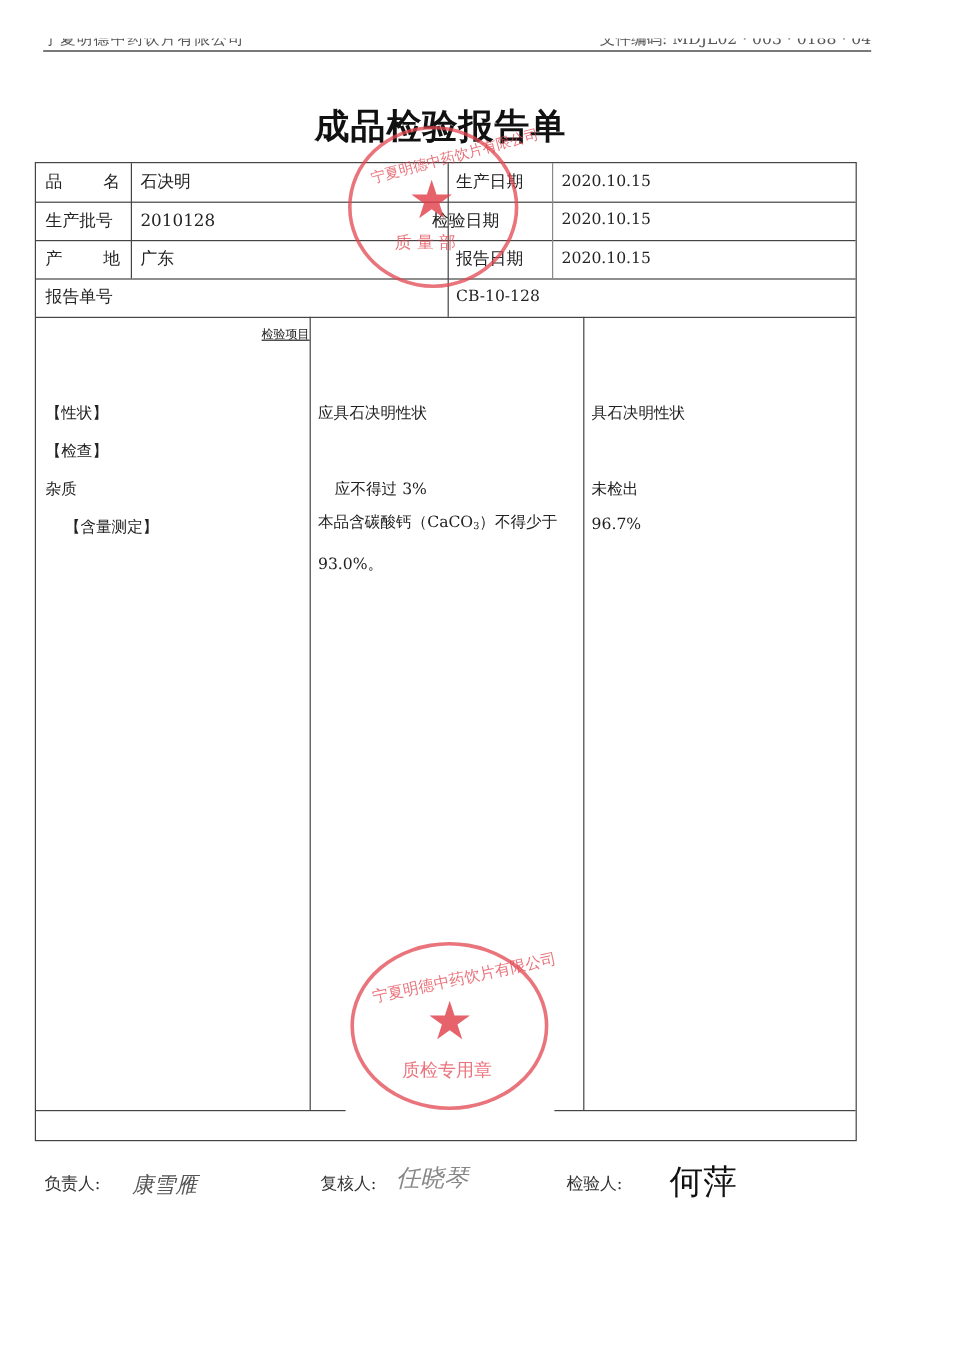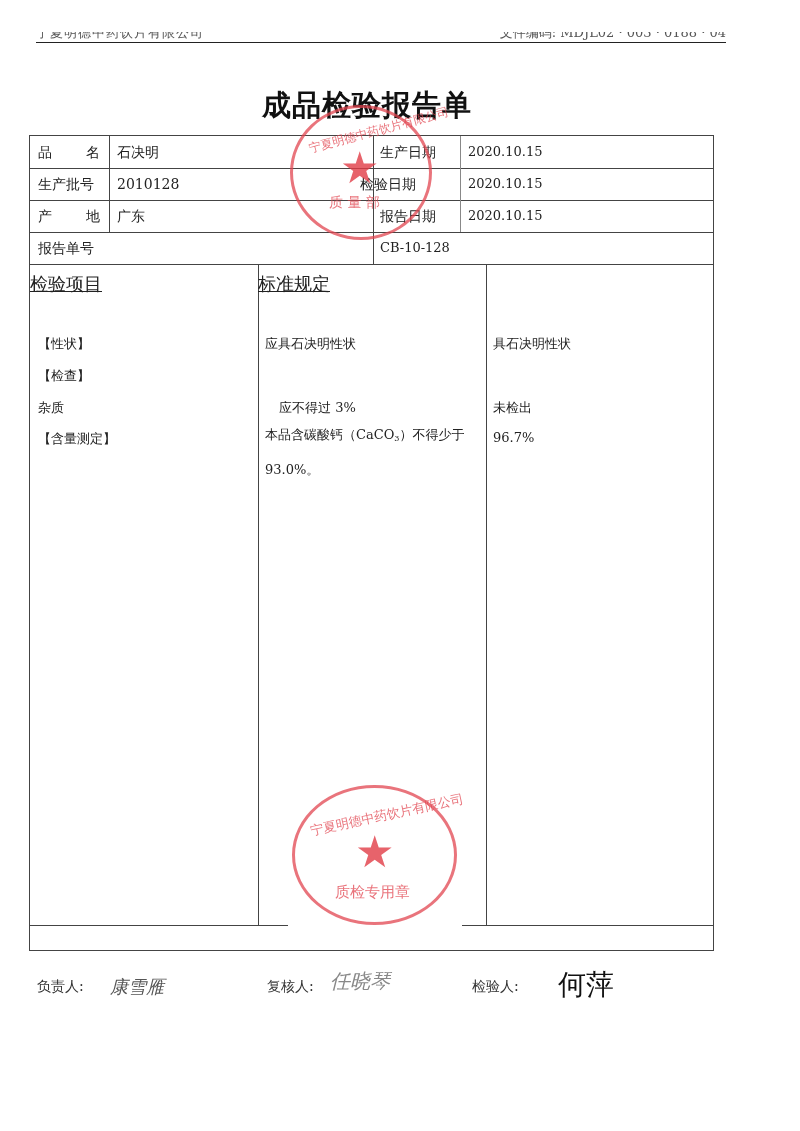--- a/index.html
+++ b/index.html
@@ -8,21 +8,21 @@
   .hdr-left { position:absolute; left:36px; top:24px; font-size:13px; color:#555; letter-spacing:1px; clip-path: inset(45% 0 0 0); }
   .hdr-right { position:absolute; right:74px; top:24px; font-size:13px; color:#555; clip-path: inset(45% 0 0 0); }
   .hdr-line { position:absolute; left:36px; top:42px; width:690px; height:1px; background:#222; }
   .title { position:absolute; left:0; width:652px; top:86px; text-align:center; font-size:29px; font-weight:bold; letter-spacing:1px; color:#111;
            font-family:"DejaVu Sans","Liberation Sans",sans-serif;padding-left:41px; }
   .tbl { position:absolute; left:29px; top:135px; width:685px; height:816px; border:1px solid #444; box-sizing:border-box; }
   .h { position:absolute; height:1px; background:#444; }
   .v { position:absolute; width:1px; background:#444; }
   .cell { position:absolute; font-size:14px; line-height:32px; white-space:nowrap; color:#222; }
   .lbl-spread { display:flex; justify-content:space-between; width:62px; }
-  .colhead { position:absolute; font-size:18px; text-decoration:underline; top:136px; text-align:left; }
+  .colhead { position:absolute; font-size:10px; text-decoration:underline; top:136px; text-align:right; }
   .txt { position:absolute; font-size:13px; white-space:nowrap; }
   .sub { font-size:8px; vertical-align:-2px; }
   .conclusion { position:absolute; left:8px; top:794px; font-size:14px; }
   .sig-label { position:absolute; top:978px; font-size:14px; color:#333;text-align:right; }
   .sig { position:absolute; font-family:"DejaVu Sans","Liberation Sans",sans-serif; font-style:italic; color:#555; }
   .stamp { position:absolute; border-radius:50%; border:3px solid rgba(225,70,80,0.75); box-sizing:border-box; pointer-events:none; }
   .stamp-star { position:absolute; color:rgba(225,60,70,0.8); font-size:44px; line-height:1; }
   .stamp-text { position:absolute; color:rgba(225,70,80,0.75); font-size:14px; white-space:nowrap; }
 </style>
 </head>
@@ -71,33 +71,32 @@
   <div class="cell" style="left:350px;top:96px;font-size:13px;">CB-10-128</div>
 
   <div class="cell" style="left:350px;top:0;">生产日期</div>
   <div class="cell" style="left:438px;top:0;font-size:13px;">2020.10.15</div>
   <div class="cell" style="left:330px;top:32px;">检验日期</div>
   <div class="cell" style="left:438px;top:32px;font-size:13px;">2020.10.15</div>
   <div class="cell" style="left:350px;top:64px;">报告日期</div>
   <div class="cell" style="left:438px;top:64px;font-size:13px;">2020.10.15</div>
 
   <div class="colhead" style="left:0;width:228px;">检验项目</div>
-  <div class="colhead" style="left:228px;width:228px;">标准规定</div>
 
   <div class="txt" style="left:8px;top:199px;">【性状】</div>
   <div class="txt" style="left:235px;top:199px;">应具石决明性状</div>
   <div class="txt" style="left:463px;top:199px;">具石决明性状</div>
 
   <div class="txt" style="left:8px;top:231px;">【检查】</div>
 
   <div class="txt" style="left:8px;top:263px;">杂质</div>
   <div class="txt" style="left:249px;top:263px;">应不得过 3%</div>
   <div class="txt" style="left:463px;top:263px;">未检出</div>
 
-  <div class="txt" style="left:8px;top:294px;text-align:right;">【含量测定】</div>
+  <div class="txt" style="left:24px;top:294px;text-align:right;">【含量测定】</div>
   <div class="txt" style="left:235px;top:290px;"><span>本品含碳酸钙（CaCO</span><span class="sub">3</span><span>）不得少于</span></div>
   <div class="txt" style="left:235px;top:325px;">93.0%。</div>
   <div class="txt" style="left:463px;top:294px;">96.7%</div>
 
 </div>
 
 <div class="stamp" style="left:290px;top:105px;width:142px;height:135px;">
   <div class="stamp-text" style="left:14px;top:14px;font-size:12px;transform:rotate(-15deg);">宁夏明德中药饮片有限公司</div>
   <div class="stamp-star" style="left:47px;top:38px;">★</div>
   <div class="stamp-text" style="left:36px;top:86px;">质 量 部</div>

